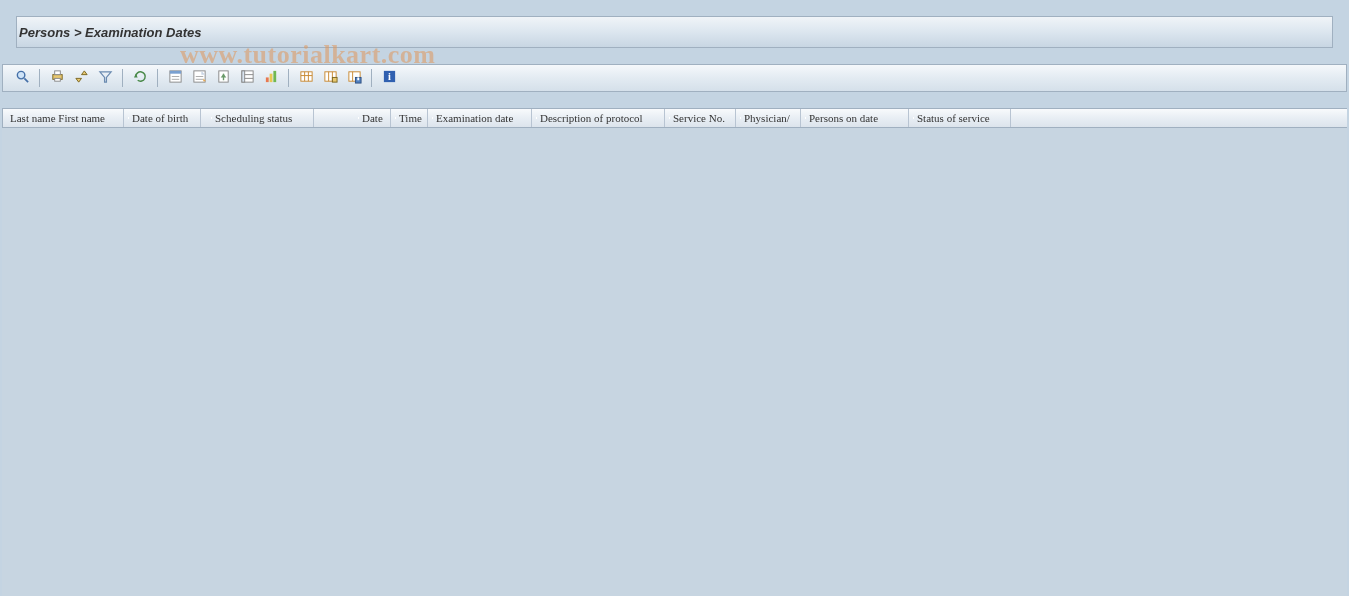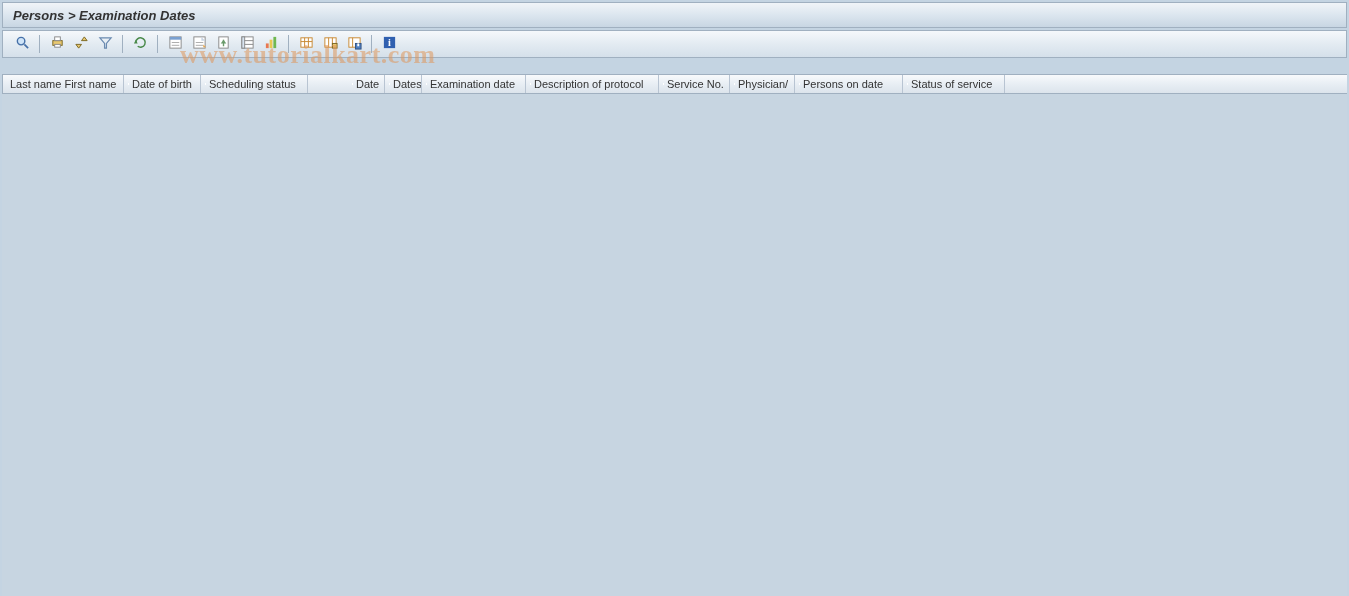--- a/index.html
+++ b/index.html
@@ -12,25 +12,25 @@
       font-size: 11px;
       background: #c4d4e2;
       width: 1349px;
       height: 596px;
       overflow: hidden;
       position: relative;
     }
     .title-bar {
       background: linear-gradient(to bottom, #f0f4f8 0%, #dce6ef 50%, #c8d6e3 100%);
       border: 1px solid #a0b0c0;
-      height: 26px;
-      display: flex;
-      align-items: center;
-      padding-left: 10px;
-      margin: 2px;
+      height: 32px;
+      display: flex;
+      align-items: center;
+      padding-left: 2px;
+      margin: 16px;
     }
     .title-text {
       font-weight: bold;
       font-style: italic;
       font-size: 13px;
       color: #333;
     }
     .toolbar {
       background: linear-gradient(to bottom, #f5f8fb 0%, #e3ebf2 50%, #d5e0ea 100%);
       border: 1px solid #a0b0c0;
@@ -74,20 +74,21 @@
     .col-header {
       border-right: 1px solid #b8c4d2;
       display: flex;
       align-items: center;
       padding: 8px 4px;
       font-size: 11px;
       color: #333;
       white-space: nowrap;
       overflow: hidden;
       cursor: pointer;
+      font-family: Liberation Serif, serif;
     }
     .col-header-inner {
       border-left: 1px solid #fff;
       padding-left: 3px;
       height: 100%;
       display: flex;
       align-items: center;
     }
     .col-header:first-child {
       border-left: 1px solid #a0b0c0;
@@ -255,28 +256,28 @@
 
 <div class="spacer"></div>
 
 <div class="table-header">
     <div class="col-header" style="width: 122px;">
       <div class="col-header-inner" style="border-left: none; padding-left: 0px;">Last name First name</div>
     </div>
     <div class="col-header" style="width: 77px; align-items: flex-end;">
       <div class="col-header-inner">Date of birth</div>
     </div>
-    <div class="col-header" style="width: 107px;">
+    <div class="col-header" style="width: 107px; margin-left: 6px;">
       <div class="col-header-inner">Scheduling status</div>
     </div>
     <div class="col-header" style="width: 37px; margin-left: 40px;">
       <div class="col-header-inner">Date</div>
     </div>
     <div class="col-header" style="width: 37px;">
-      <div class="col-header-inner">Dates</div>
+      <div class="col-header-inner">Time</div>
     </div>
     <div class="col-header" style="width: 104px;">
       <div class="col-header-inner">Examination date</div>
     </div>
     <div class="col-header" style="width: 133px;">
       <div class="col-header-inner">Description of protocol</div>
     </div>
     <div class="col-header" style="width: 71px;">
       <div class="col-header-inner">Service No.</div>
     </div>

